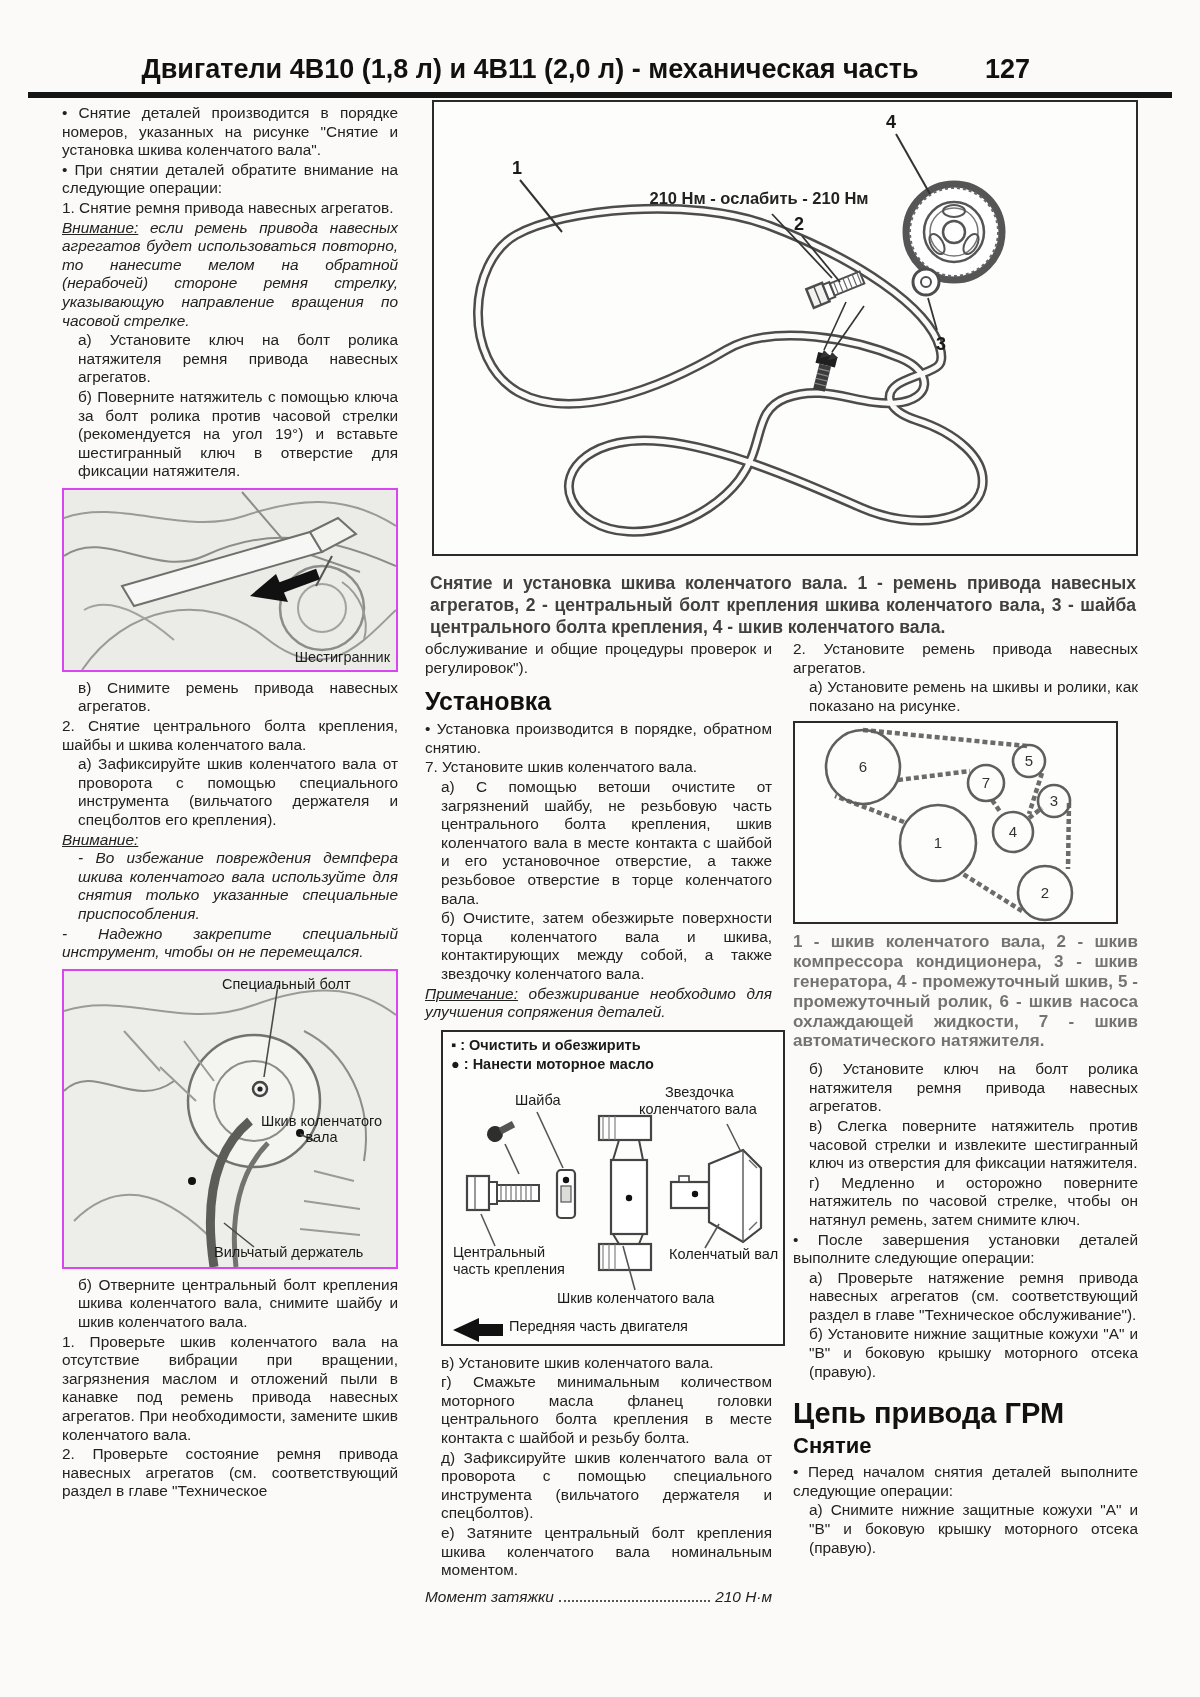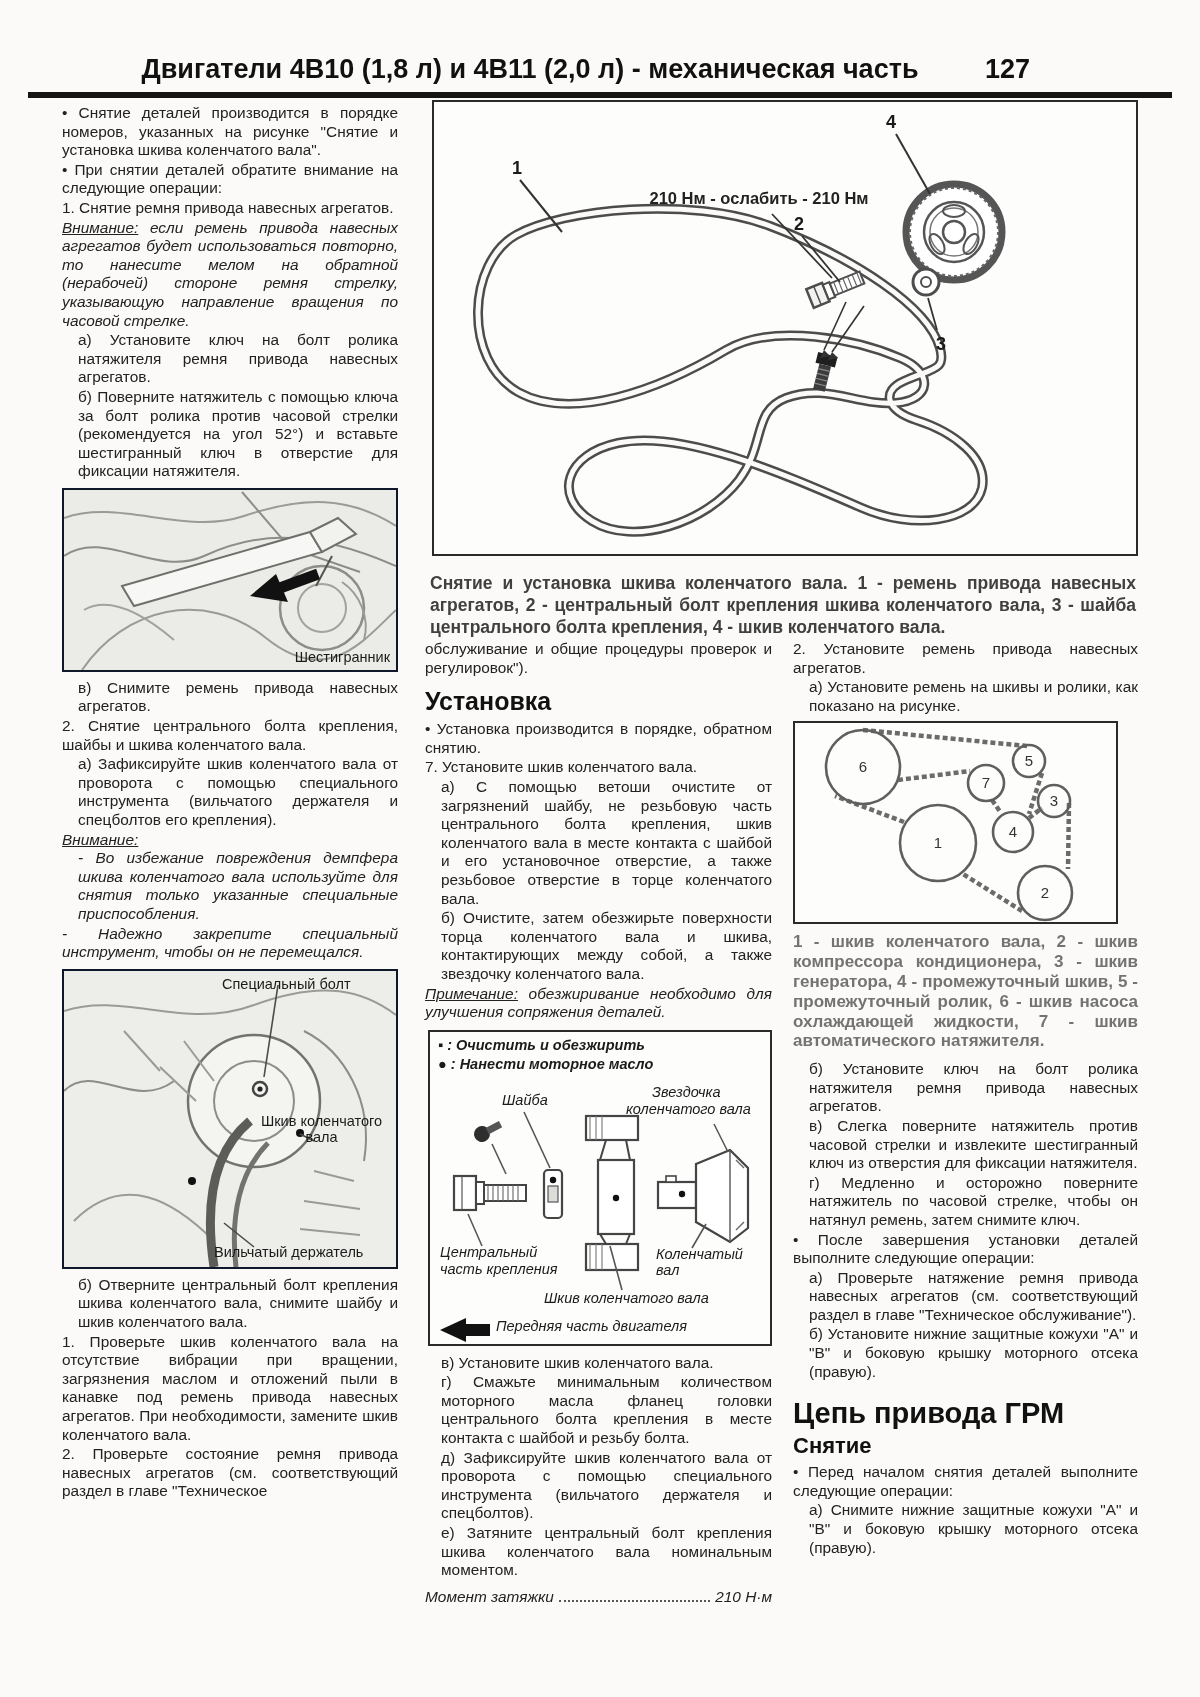--- a/index.html
+++ b/index.html
@@ -17,21 +17,21 @@
   .it{font-style:italic;}
   .ul{text-decoration:underline;}
   .h2{font-size:25px;font-weight:bold;color:#111;margin:10px 0 5px 0;line-height:28px;text-align:left;}
   .h1{font-size:29px;font-weight:bold;color:#111;margin:16px 0 4px 0;line-height:32px;text-align:left;}
   .h3{font-size:22px;font-weight:bold;color:#111;margin:2px 0 5px 0;line-height:25px;text-align:left;}
   
   .figbox{position:relative;border:2px solid #2a2a2a;background:#fdfdfc;}
   .fig-top{left:432px;top:100px;width:702px;height:452px;}
   .cap{position:absolute;font-weight:bold;color:#404040;text-align:justify;margin-top:12px;}
   .cap-top{left:430px;top:560px;width:706px;font-size:17.5px;line-height:22px;}
-  .photo{position:relative;border:2px solid #0f172a;background:#8b5cf6;margin:7px 0;overflow:hidden;}
+  .photo{position:relative;border:2px solid #d946ef;background:#8b5cf6;margin:7px 0;overflow:hidden;}
   .photo .plabel{position:absolute;font-size:14.5px;color:#1b1b1b;line-height:16px;white-space:nowrap;}
   .flabel{position:absolute;font-size:14.5px;line-height:16.5px;color:#1b1b1b;text-align:left;}
   .legend{position:absolute;font-size:14.5px;line-height:19px;color:#1b1b1b;font-weight:bold;}
   .leader{display:flex;align-items:flex-end;font-style:italic;margin-top:8px;}
   .leader .dots{flex:1;border-bottom:2px dotted #555;margin:0 5px 4px 5px;}
   .beltcap{font-weight:bold;font-size:17px;line-height:19.8px;text-align:justify;color:#737373;margin:8px 0 9px 0;}
   svg text{font-family:"Liberation Sans","DejaVu Sans",sans-serif;}
 </style>
 </head>
 <body>
@@ -102,21 +102,21 @@
   </svg>
 </div>
 <div class="cap cap-top">Снятие и установка шкива коленчатого вала. 1 - ремень привода навесных агрегатов, 2 - центральный болт крепления шкива коленчатого вала, 3 - шайба центрального болта крепления, 4 - шкив коленчатого вала.</div>
 
 <div class="col" style="left:62px;top:104px;width:336px;">
   <p>• Снятие деталей производится в порядке номеров, указанных на рисунке "Снятие и установка шкива коленчатого вала".</p>
   <p>• При снятии деталей обратите внимание на следующие операции:</p>
   <p>1. Снятие ремня привода навесных агрегатов.</p>
   <p class="it"><span class="ul">Внимание:</span><span> если ремень привода навесных агрегатов будет использоваться повторно, то нанесите мелом на обратной (нерабочей) стороне ремня стрелку, указывающую направление вращения по часовой стрелке.</span></p>
   <p class="ind">а) Установите ключ на болт ролика натяжителя ремня привода навесных агрегатов.</p>
-  <p class="ind">б) Поверните натяжитель с помощью ключа за болт ролика против часовой стрелки (рекомендуется на угол 52°) и вставьте шестигранный ключ в отверстие для фиксации натяжителя.</p>
+  <p class="ind">б) Поверните натяжитель с помощью ключа за болт ролика против часовой стрелки (рекомендуется на угол 19°) и вставьте шестигранный ключ в отверстие для фиксации натяжителя.</p>
 
   <div class="photo" style="height:180px;">
     <svg width="332" height="180" viewBox="0 0 332 180">
       <rect x="0" y="0" width="332" height="180" fill="#ebebe8"></rect>
       <path d="M0,28 C55,8 120,46 180,26 S285,6 332,36" fill="none" stroke="#9a9a97" stroke-width="2"></path>
       <path d="M0,66 C40,38 92,88 140,66 S240,36 332,76" fill="none" stroke="#8c8c89" stroke-width="2"></path>
       <path d="M18,180 C60,118 140,98 202,148 S300,150 332,120" fill="none" stroke="#9a9a97" stroke-width="2"></path>
       <circle cx="258" cy="118" r="42" fill="none" stroke="#8c8c89" stroke-width="2.5"></circle>
       <circle cx="258" cy="118" r="24" fill="none" stroke="#a2a29f" stroke-width="2"></circle>
       <path d="M178,2 L226,58 L296,82" fill="none" stroke="#8c8c89" stroke-width="2"></path>
@@ -171,21 +171,21 @@
 
 <div class="col" style="left:425px;top:640px;width:347px;">
   <p>обслуживание и общие процедуры проверок и регулировок").</p>
   <div class="h2">Установка</div>
   <p>• Установка производится в порядке, обратном снятию.</p>
   <p>7. Установите шкив коленчатого вала.</p>
   <p class="ind">а) С помощью ветоши очистите от загрязнений шайбу, не резьбовую часть центрального болта крепления, шкив коленчатого вала в месте контакта с шайбой и его установочное отверстие, а также резьбовое отверстие в торце коленчатого вала.</p>
   <p class="ind">б) Очистите, затем обезжирьте поверхности торца коленчатого вала и шкива, контактирующих между собой, а также звездочку коленчатого вала.</p>
   <p class="it"><span class="ul">Примечание:</span><span> обезжиривание необходимо для улучшения сопряжения деталей.</span></p>
 
-  <div class="figbox" style="width:340px;height:312px;margin:8px 3px;font-style:italic;">
+  <div class="figbox" style="width:340px;height:312px;margin:8px 16px;">
     <svg width="340" height="312" viewBox="0 0 340 312" style="position:absolute;left:0;top:0;">
 
       <g transform="translate(52,102) rotate(-28)">
         <circle cx="0" cy="0" r="8" fill="#2e2e2e"></circle>
         <rect x="6" y="-3.5" width="15" height="7" fill="#555"></rect>
       </g>
       <line x1="62" y1="112" x2="76" y2="142" stroke="#555" stroke-width="1.6"></line>
 
       <g>
         <rect x="24" y="144" width="22" height="34" fill="#fff" stroke="#444" stroke-width="2.2"></rect>

